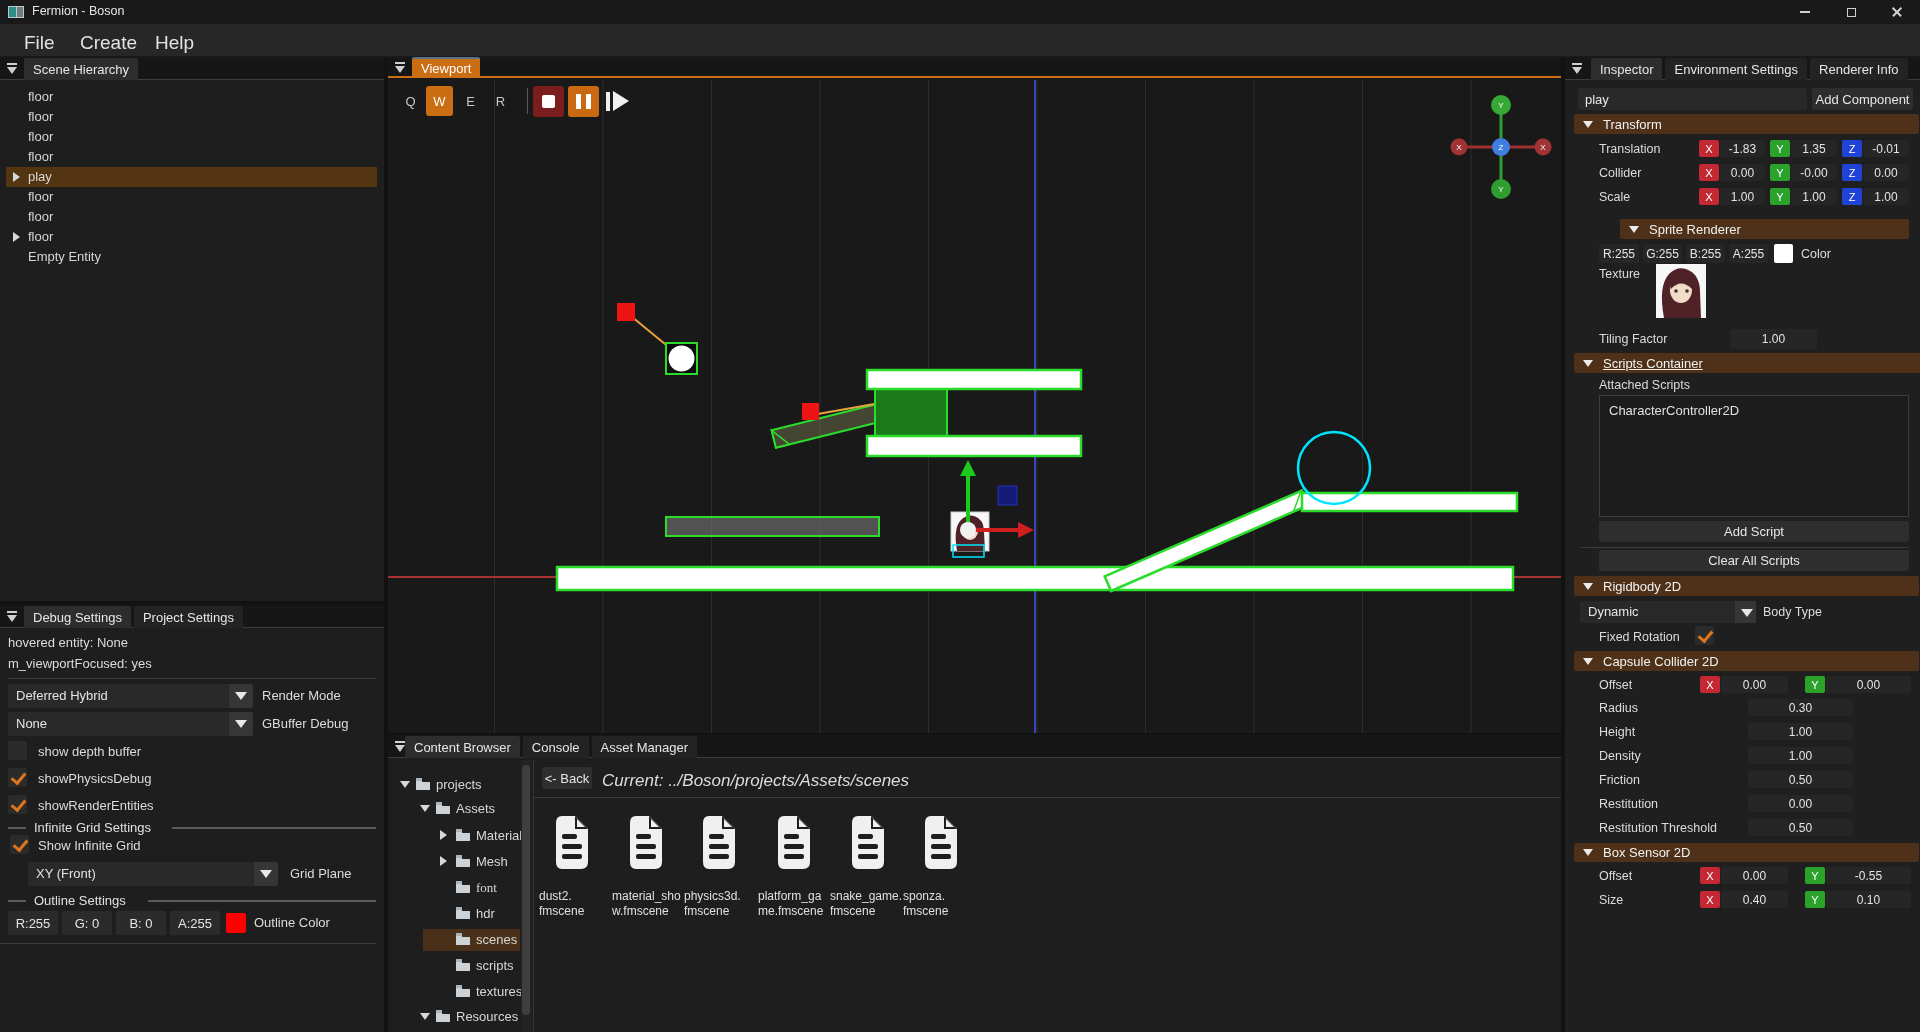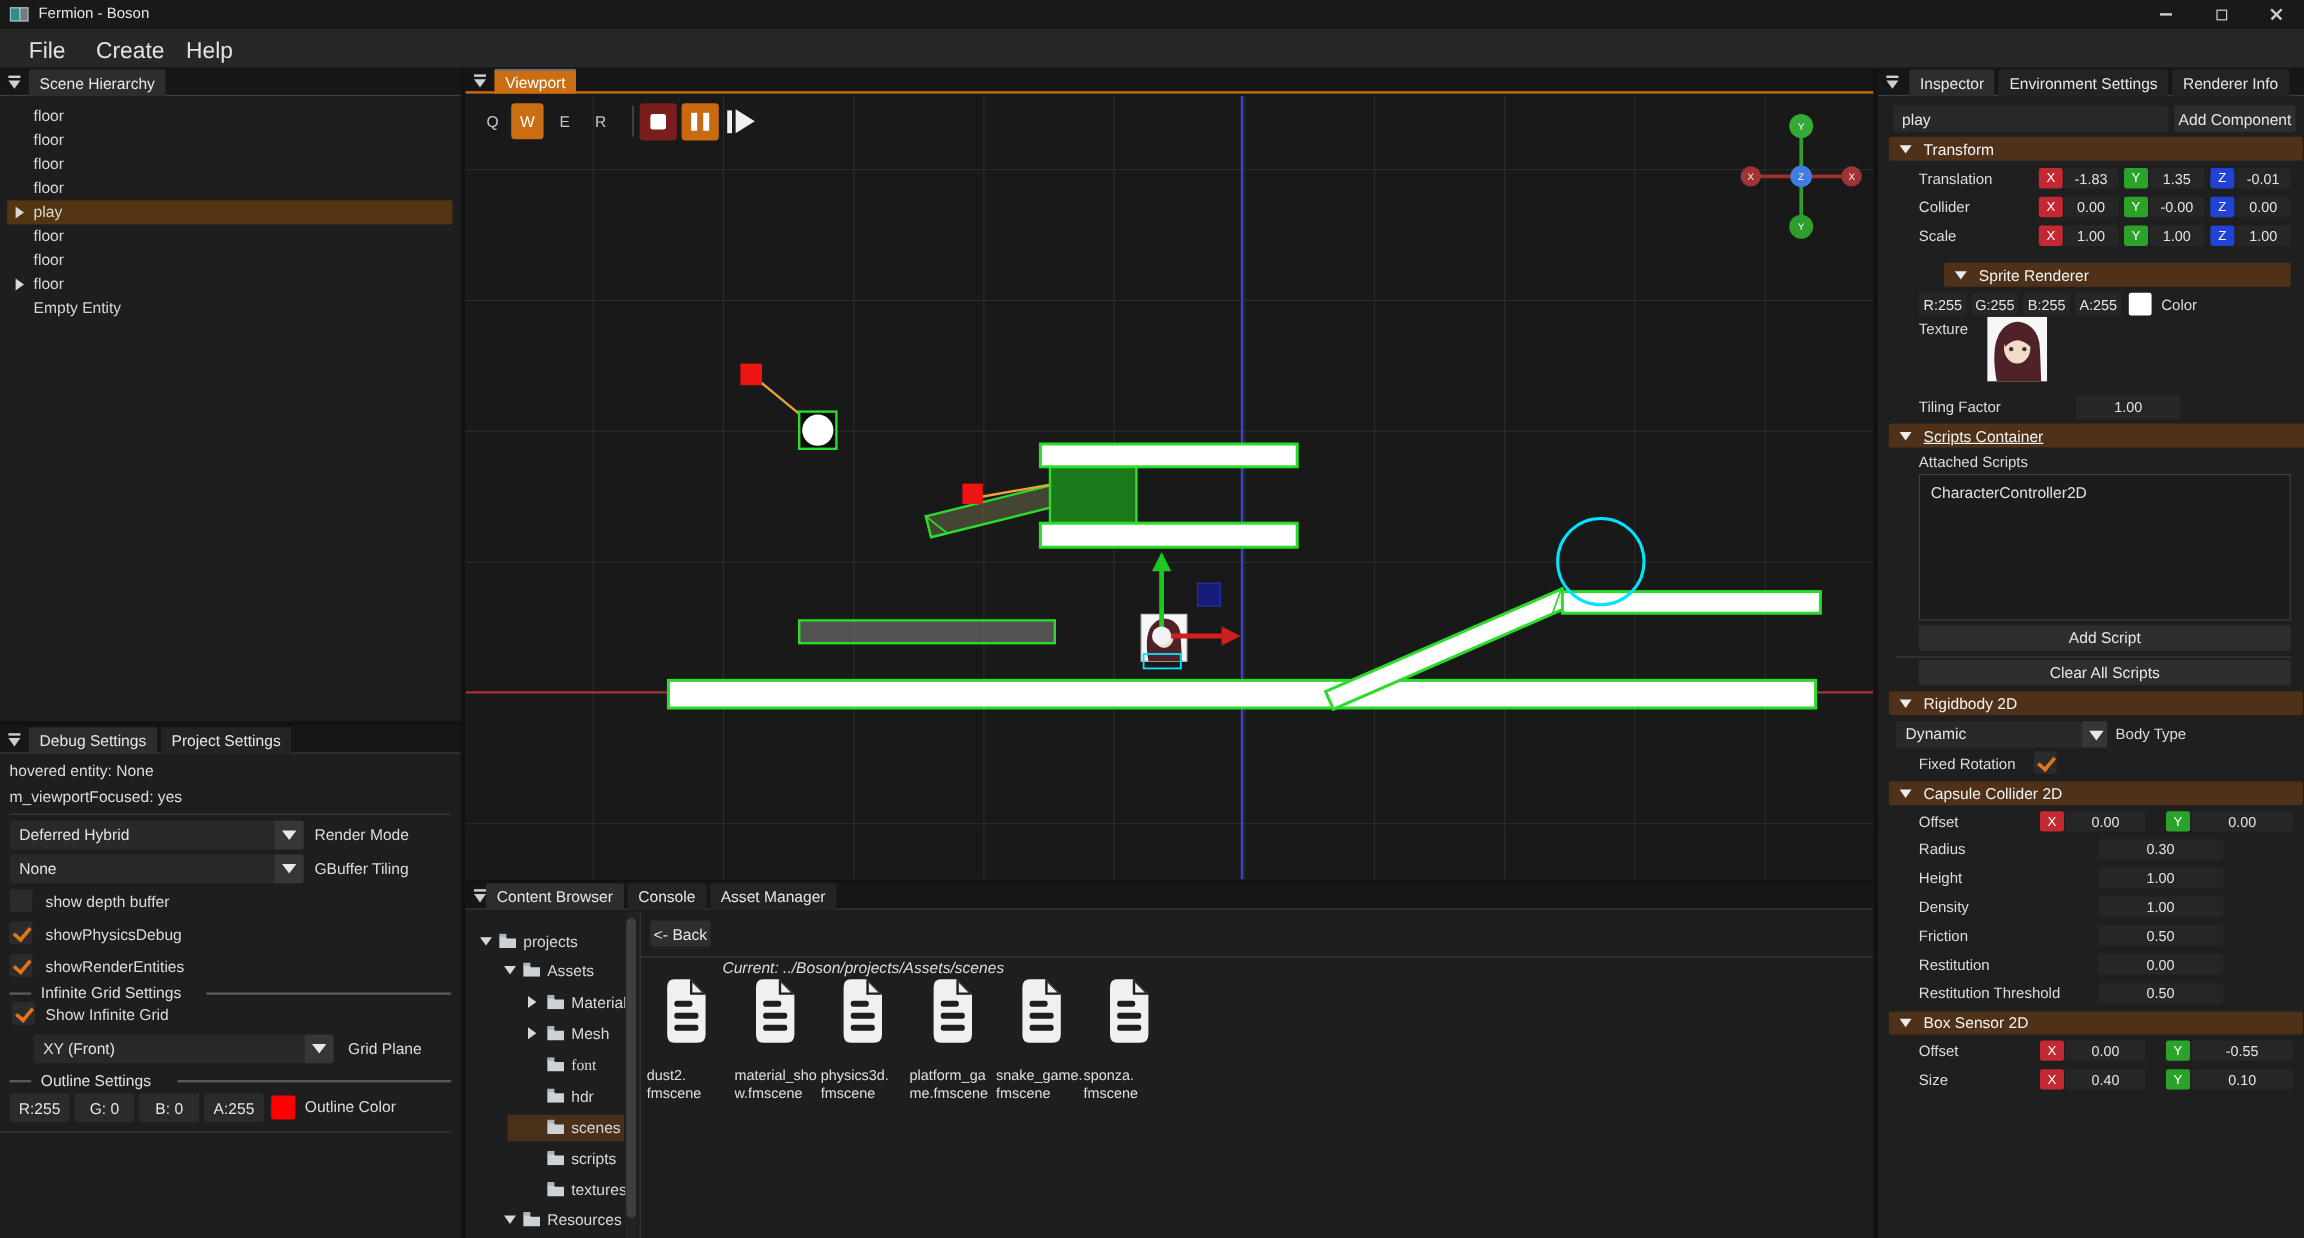--- a/index.html
+++ b/index.html
@@ -159,21 +159,21 @@
   <div class="sep" style="left:8px; right:8px; top:73px;"></div>
   <div class="combo" style="left:8px; top:79px; width:245px;">
     <span class="val">Deferred Hybrid</span>
     <div class="dd"></div>
   </div>
   <span class="wlabel" style="left:262px; top:83px;">Render Mode</span>
   <div class="combo" style="left:8px; top:107px; width:245px;">
     <span class="val">None</span>
     <div class="dd"></div>
   </div>
-  <span class="wlabel" style="left:262px; top:111px;">GBuffer Tiling</span>
+  <span class="wlabel" style="left:262px; top:111px;">GBuffer Debug</span>
 
   <div class="cb" style="left:8px; top:136px;"></div>
   <span class="wlabel" style="left:38px; top:139px;">show depth buffer</span>
   <div class="cb checked" style="left:8px; top:163px;"></div>
   <span class="wlabel" style="left:38px; top:166px;">showPhysicsDebug</span>
   <div class="cb checked" style="left:8px; top:190px;"></div>
   <span class="wlabel" style="left:38px; top:193px;">showRenderEntities</span>
 
   <div class="seplbl" style="top:215px;">
     <div class="dash"></div>
@@ -380,21 +380,21 @@
       </svg>
     <span class="abs" style="left:68px; top:3px;">Resources</span>
   </div>
 
   <div class="abs" style="left:133px; top:25px; width:10px; height:272px; background:#232323;">
     <div class="abs" style="left:1px; top:5px; width:8px; height:250px; background:#3f3f3f; border-radius:4px;"></div>
   </div>
   <div class="abs" style="left:145px; top:25px; width:1px; bottom:0; background:#383838;"></div>
 
   <div class="btn" style="left:154px; top:32px; width:50px; height:22px;">&lt;- Back</div>
-  <span class="abs" style="left:214px; top:36px; font-size:13px; color:#dcdcdc; font-style:italic;margin-top:28px;">Current: ../Boson/projects/Assets/scenes</span>
+  <span class="abs" style="left:214px; top:36px; font-size:17px; color:#dcdcdc; font-style:italic;">Current: ../Boson/projects/Assets/scenes</span>
   <div class="sep" style="left:146px; right:0; top:62px;"></div>
 
   <svg class="abs" style="left:165px; top:80px;" width="38" height="56" viewBox="0 0 38 56">
       <path d="M9 1 H22 L35 14 V47 Q35 54 28 54 H9 Q3 54 3 47 V8 Q3 1 9 1 Z" fill="#f0f0f0"></path>
       <polygon points="22,1 35,14 22,14" fill="#1e1e1e"></polygon>
       <polygon points="24,4 32,12 24,12" fill="#f0f0f0"></polygon>
       <rect x="9" y="19" width="15" height="5" rx="2" fill="#1e1e1e"></rect>
       <rect x="9" y="29" width="20" height="5" rx="2" fill="#1e1e1e"></rect>
       <rect x="9" y="39" width="20" height="5" rx="2" fill="#1e1e1e"></rect>
     </svg>

